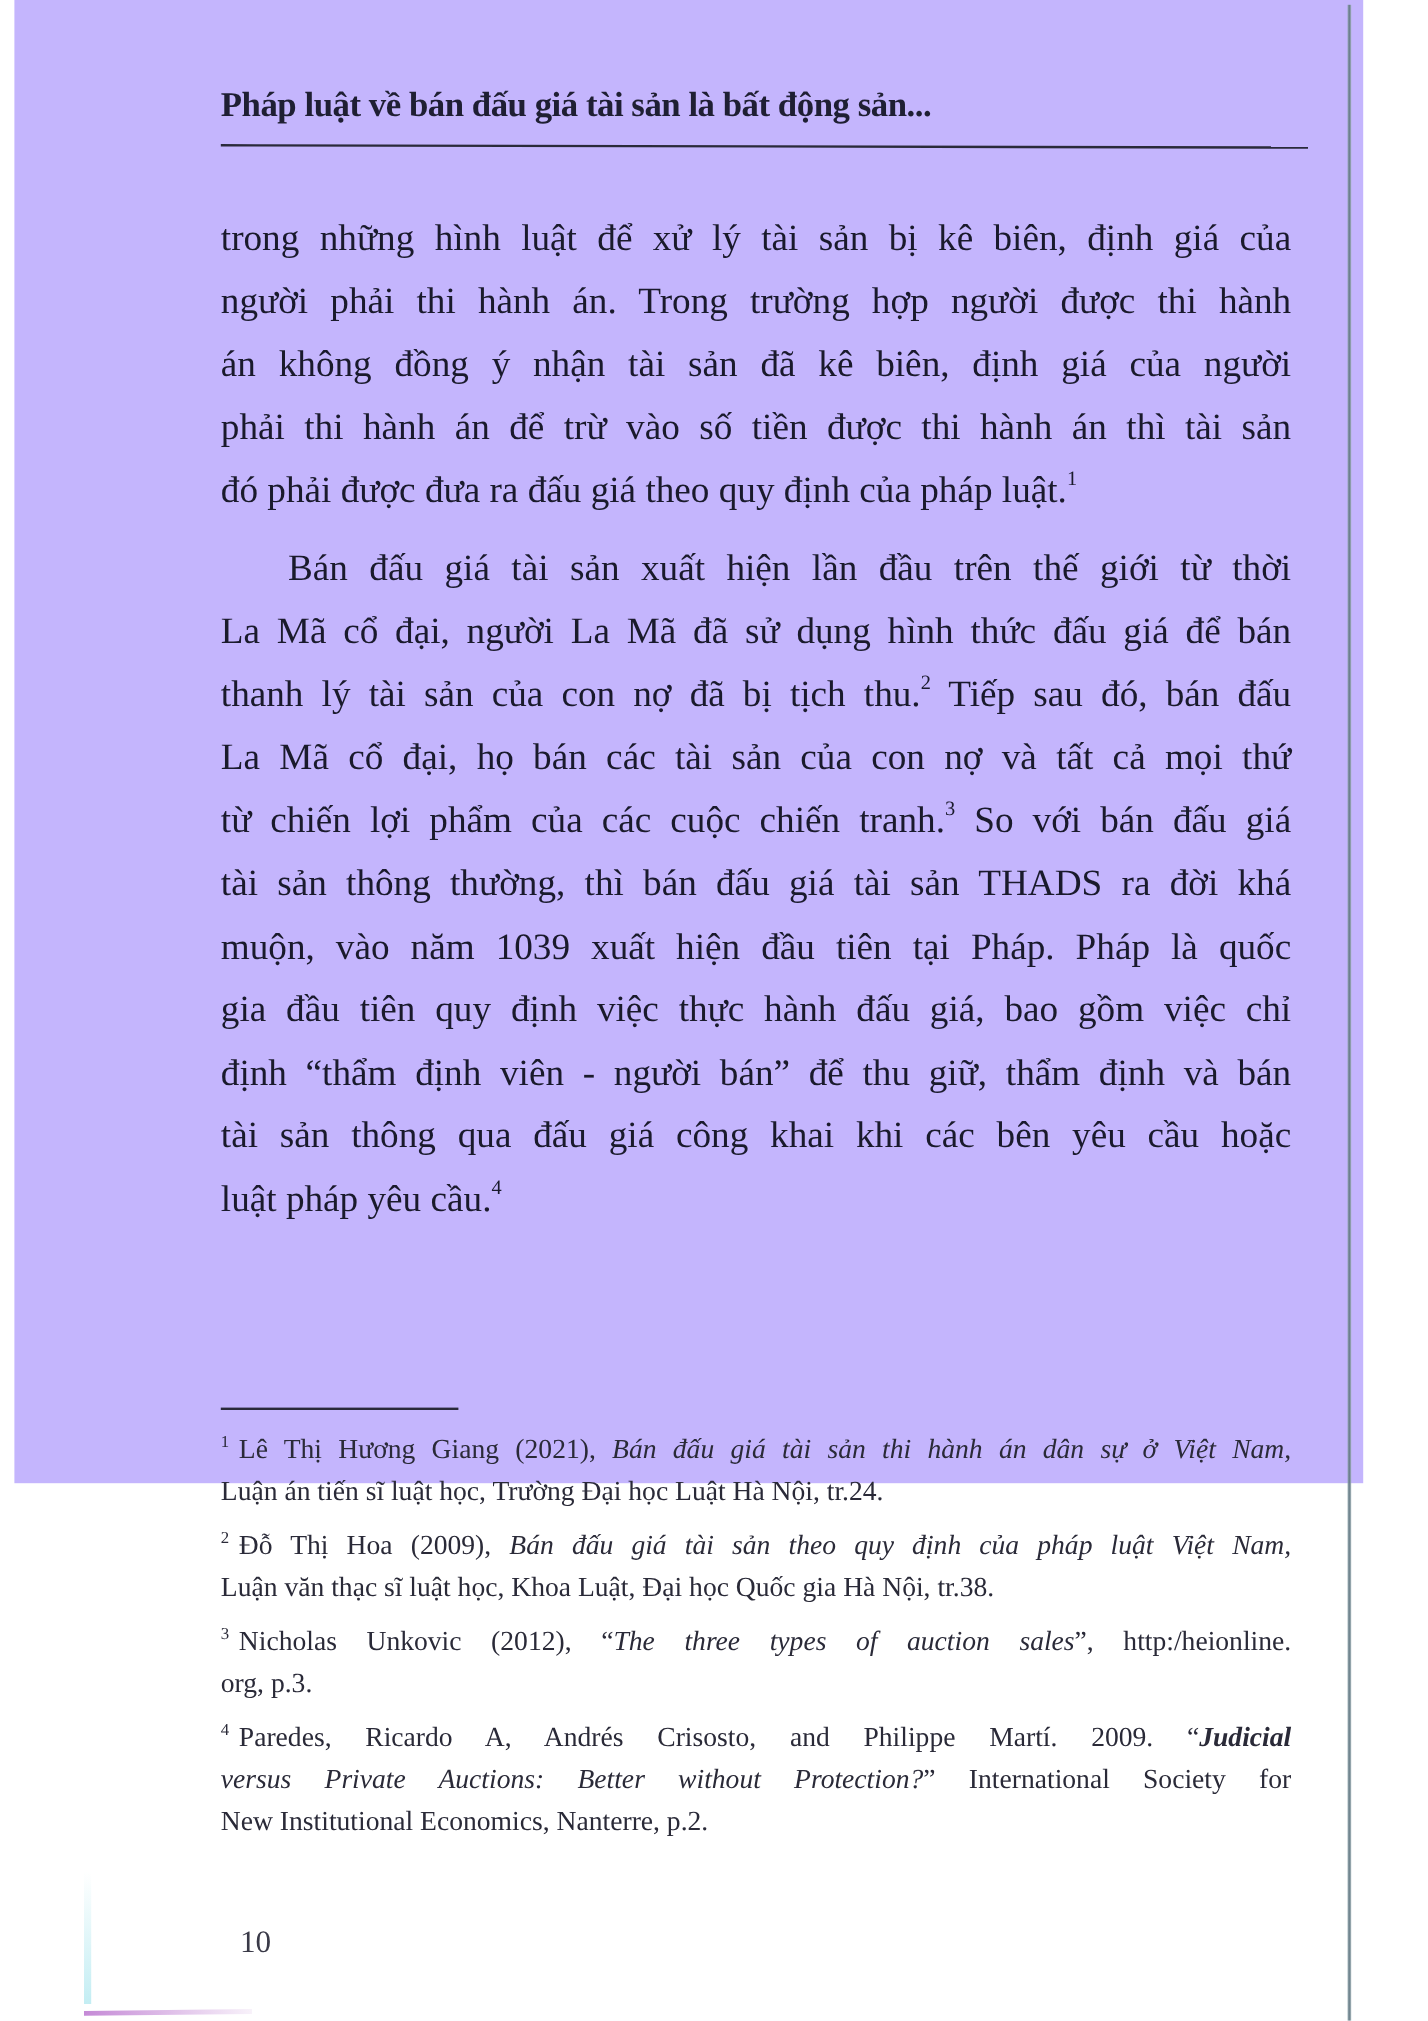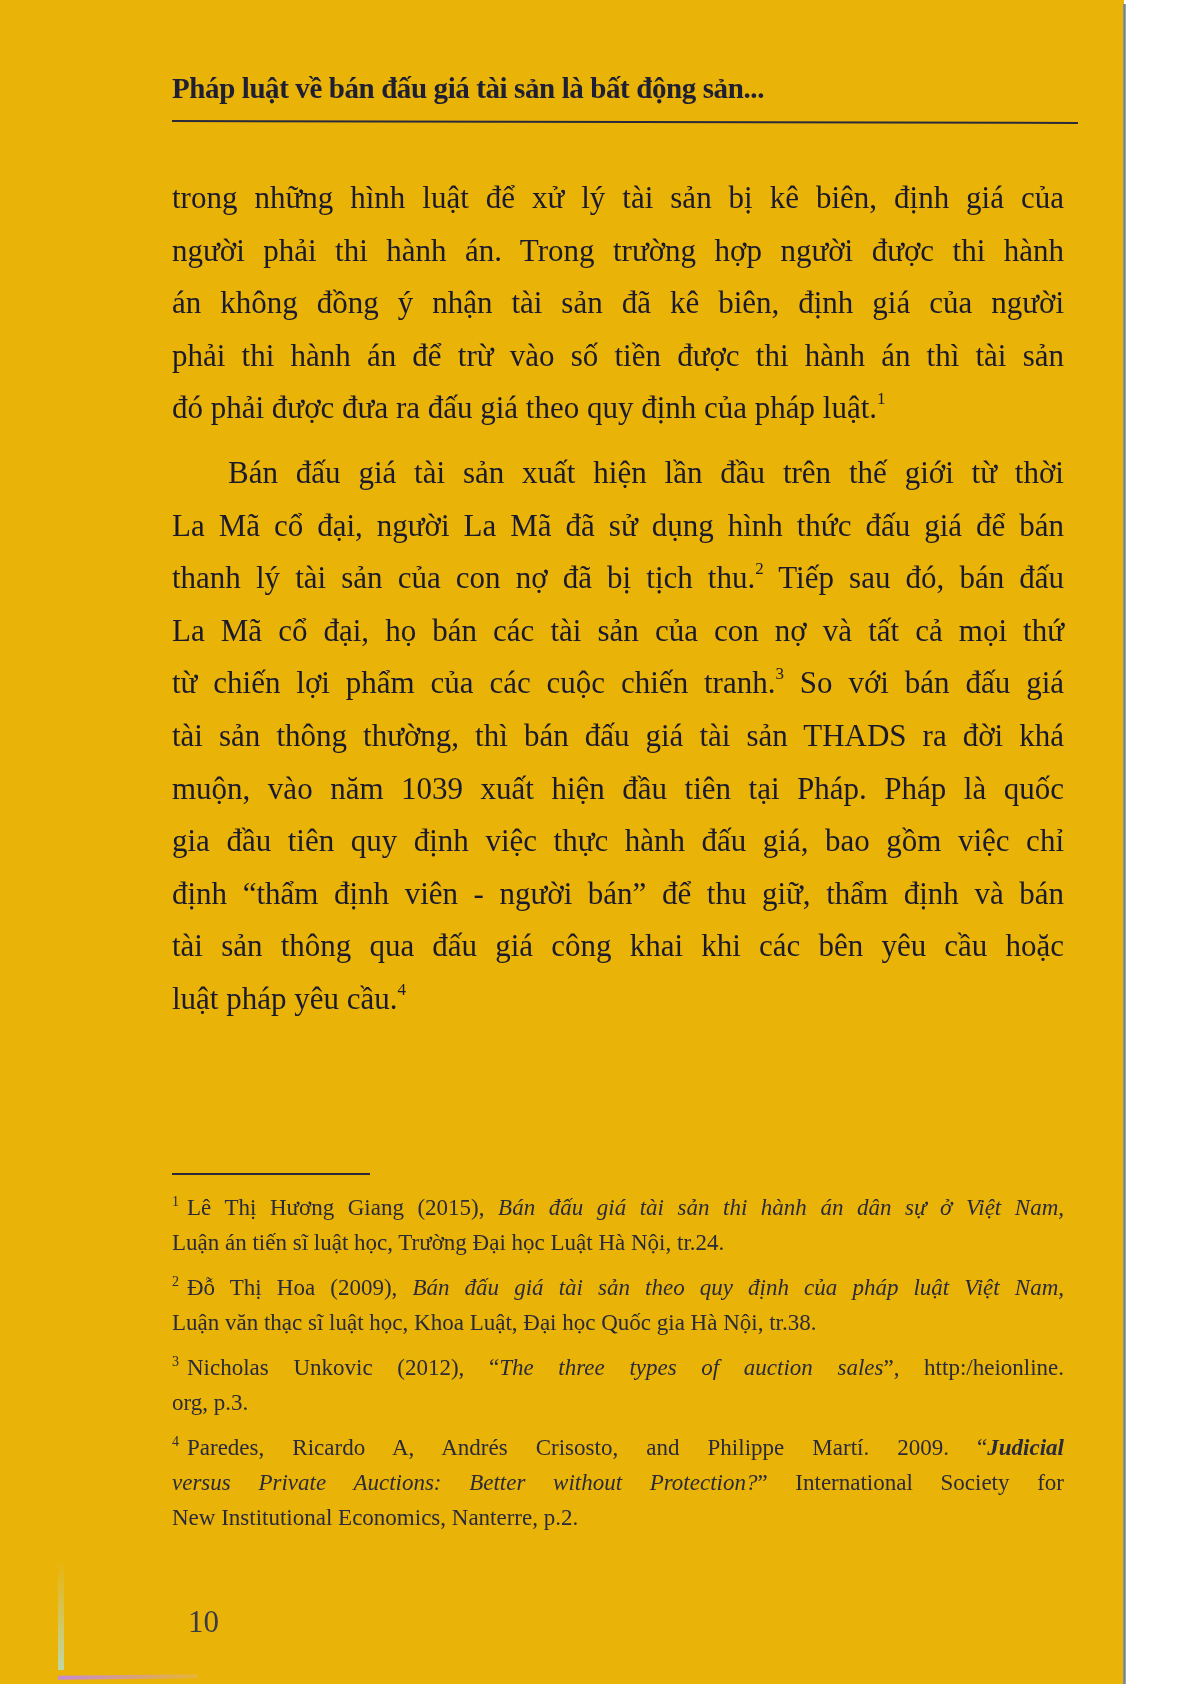--- a/index.html
+++ b/index.html
@@ -10,25 +10,25 @@
     body {
       width: 1190px;
       height: 1684px;
       position: relative;
       overflow: hidden;
       font-family: "Liberation Serif", "DejaVu Serif", serif;
       color: #1c1c2a;
     }
     .page {
       position: absolute;
-      left: 0;
+      left: 12px;
       top: 0;
       width: 1124px;
-      height: 1684px;
-      background: #eab308;
+      height: 1236px;
+      background: #c4b5fd;
     }
     .page-edge {
       position: absolute;
       left: 1123px;
       top: 4px;
       width: 3px;
       height: 1680px;
       background: linear-gradient(to right, #8aa0a8, #5f7580, #9fb1b6);
       opacity: 0.9;
     }
@@ -138,21 +138,21 @@
       margin-right: 8px;
     }
     .fn i { font-style: italic; }
     .fn b { font-weight: bold; }
 
     .page-number {
       position: absolute;
       left: 188px;
       top: 1604px;
       font-family: "Liberation Serif", "DejaVu Serif", serif;
-      font-size: 31px;
+      font-size: 26px;
       color: #3a3a48;
     }
   </style>
 </head>
 <body>
 
 <div class="page">
 
   <div class="running-header">Pháp luật về bán đấu giá tài sản là bất động sản...</div>
   <div class="header-rule"></div>
@@ -178,21 +178,21 @@
       <span class="line">định “thẩm định viên - người bán” để thu giữ, thẩm định và bán</span>
       <span class="line">tài sản thông qua đấu giá công khai khi các bên yêu cầu hoặc</span>
       <span class="line last"><span>luật pháp yêu cầu.</span><sup class="fnref">4</sup></span>
     </p>
   </div>
 
   <div class="footnote-rule"></div>
 
   <div class="footnotes">
     <div class="fn">
-      <span class="fnline"><sup>1</sup><span>Lê Thị Hương Giang (2015), </span><i>Bán đấu giá tài sản thi hành án dân sự ở Việt Nam,</i></span>
+      <span class="fnline"><sup>1</sup><span>Lê Thị Hương Giang (2021), </span><i>Bán đấu giá tài sản thi hành án dân sự ở Việt Nam,</i></span>
       <span class="fnline last">Luận án tiến sĩ luật học, Trường Đại học Luật Hà Nội, tr.24.</span>
     </div>
     <div class="fn">
       <span class="fnline"><sup>2</sup><span>Đỗ Thị Hoa (2009), </span><i>Bán đấu giá tài sản theo quy định của pháp luật Việt Nam,</i></span>
       <span class="fnline last">Luận văn thạc sĩ luật học, Khoa Luật, Đại học Quốc gia Hà Nội, tr.38.</span>
     </div>
     <div class="fn">
       <span class="fnline"><sup>3</sup><span>Nicholas Unkovic (2012), “</span><i>The three types of auction sales</i><span>”, http:/heionline.</span></span>
       <span class="fnline last">org, p.3.</span>
     </div>

